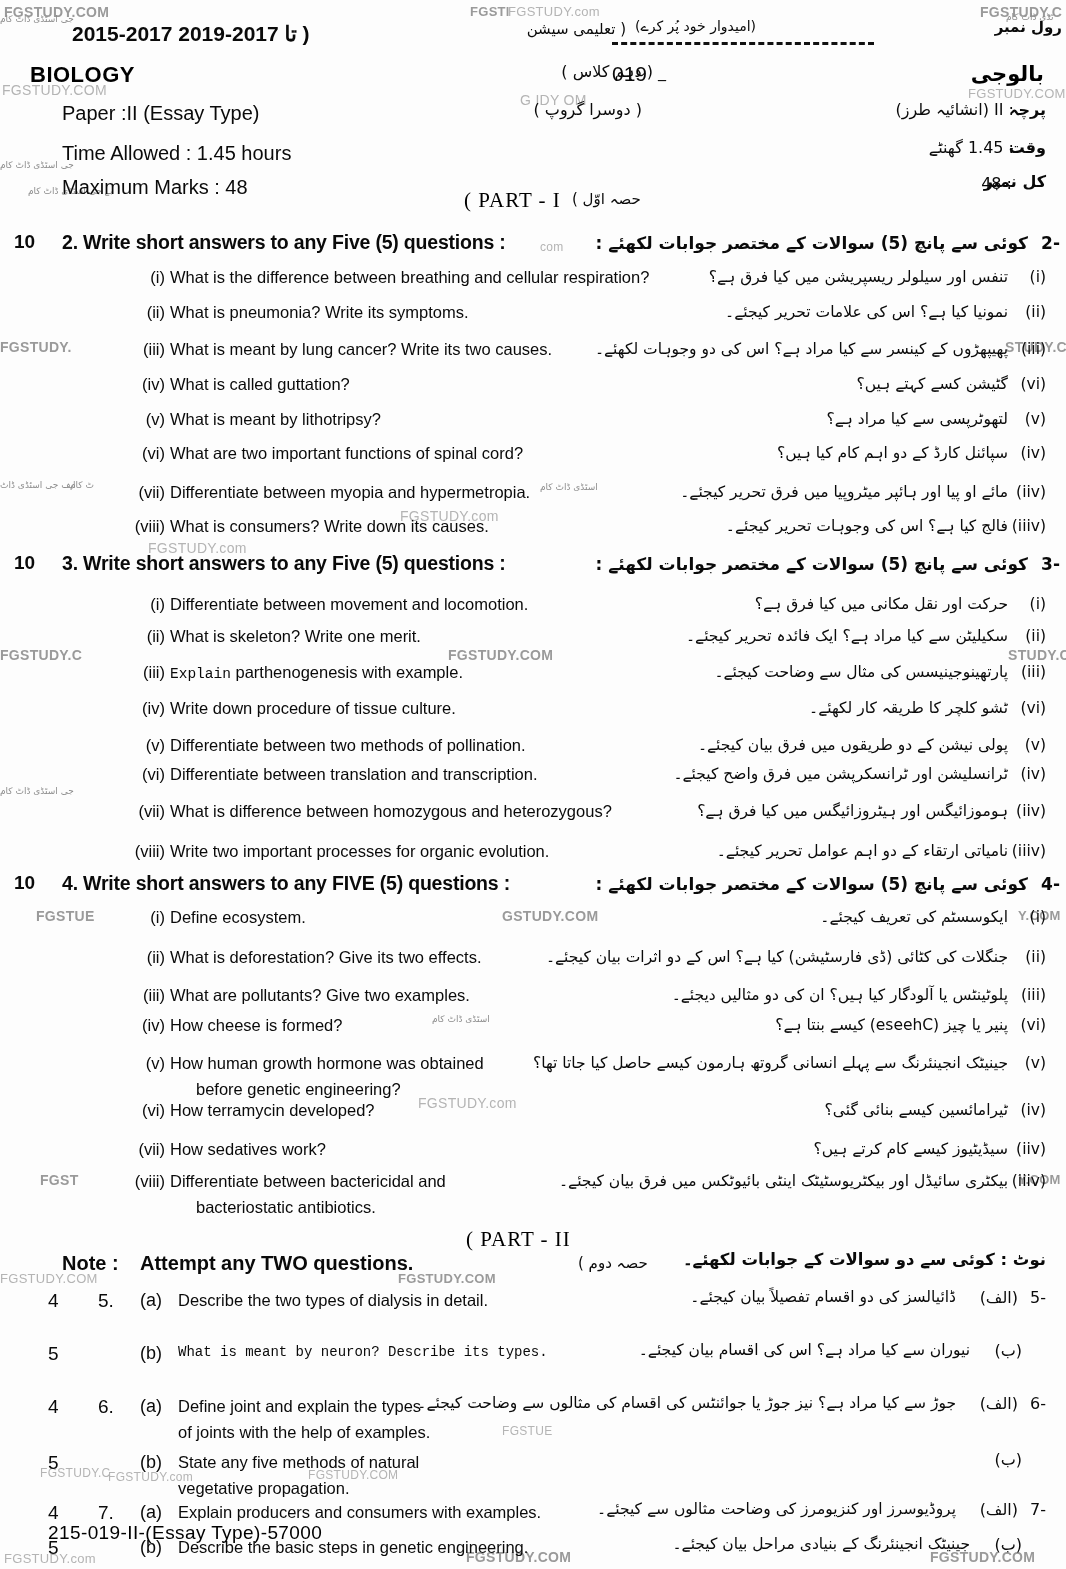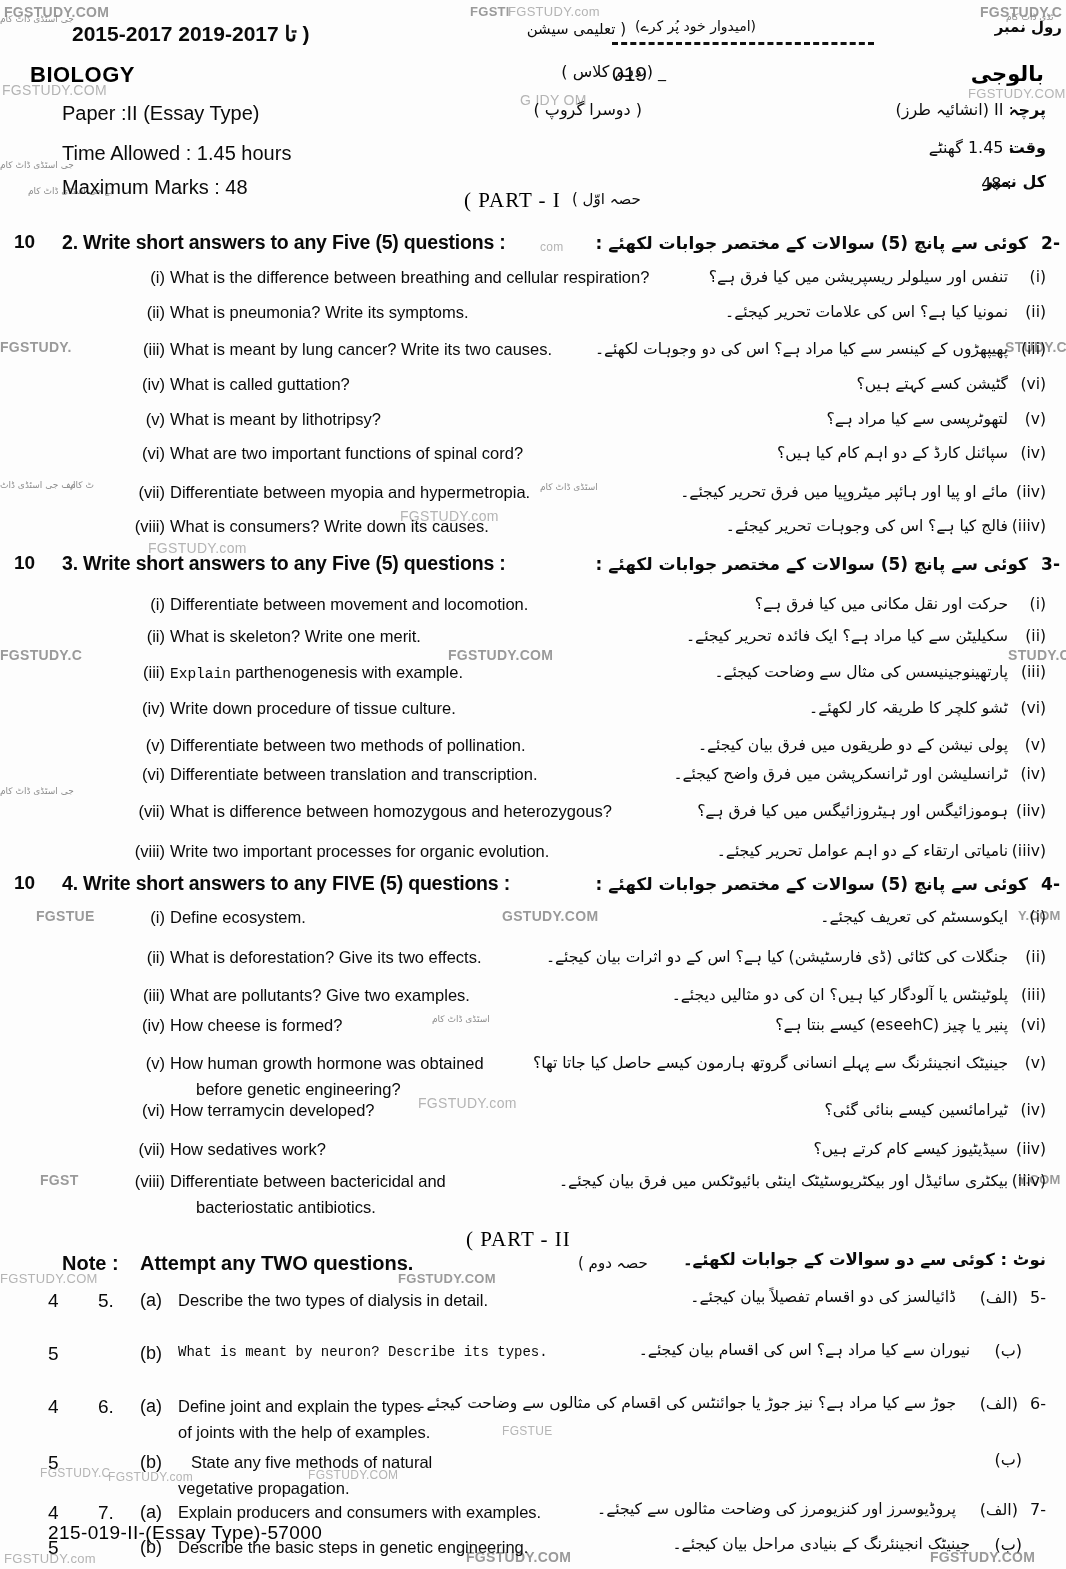--- a/index.html
+++ b/index.html
@@ -302,21 +302,21 @@
     <div class="en" style="left: 48px; top: 1396px; font-size: 19px;">4</div>
     <div class="en" style="left: 98px; top: 1396px; font-size: 19px;">6.</div>
     <div class="en" style="left: 140px; top: 1396px; font-size: 18px;">(a)</div>
     <div class="en item-en" style="left: 178px; top: 1397px; font-size: 16.5px;">Define joint   and explain the types</div>
     <div class="en item-en" style="left: 178px; top: 1423px; font-size: 16.5px;">of joints with the help of examples.</div>
     <div class="ur" style="right: 20px; top: 1394px; font-size: 16px;">-6</div>
     <div class="ur" style="right: 48px; top: 1394px; font-size: 16px;">(الف)</div>
     <div class="ur" style="right: 110px; top: 1394px; font-size: 15.5px;">جوڑ سے کیا مراد ہے؟ نیز جوڑ یا جوائنٹس کی اقسام کی مثالوں سے وضاحت کیجئے۔</div>
     <div class="en" style="left: 48px; top: 1452px; font-size: 19px;">5</div>
     <div class="en" style="left: 140px; top: 1452px; font-size: 18px;">(b)</div>
-    <div class="en item-en" style="left: 178px; top: 1453px; font-size: 16.5px; margin-left: 13px;">State  any five methods of natural</div>
+    <div class="en item-en" style="left: 178px; top: 1453px; font-size: 16.5px;">State  any five methods of natural</div>
     <div class="en item-en" style="left: 178px; top: 1479px; font-size: 16.5px;">vegetative propagation.</div>
     <div class="ur" style="right: 44px; top: 1450px; font-size: 16px;">(ب)</div>
     <div class="en" style="left: 48px; top: 1502px; font-size: 19px;">4</div>
     <div class="en" style="left: 98px; top: 1502px; font-size: 19px;">7.</div>
     <div class="en" style="left: 140px; top: 1502px; font-size: 18px;">(a)</div>
     <div class="en item-en" style="left: 178px; top: 1503px; font-size: 16.5px;">Explain producers and consumers with examples.</div>
     <div class="ur" style="right: 20px; top: 1500px; font-size: 16px;">-7</div>
     <div class="ur" style="right: 48px; top: 1500px; font-size: 16px;">(الف)</div>
     <div class="ur" style="right: 110px; top: 1500px; font-size: 15.5px;">پروڈیوسرز اور کنزیومرز کی وضاحت مثالوں سے کیجئے۔</div>
     <div class="en" style="left: 48px; top: 1537px; font-size: 19px;">5</div>

